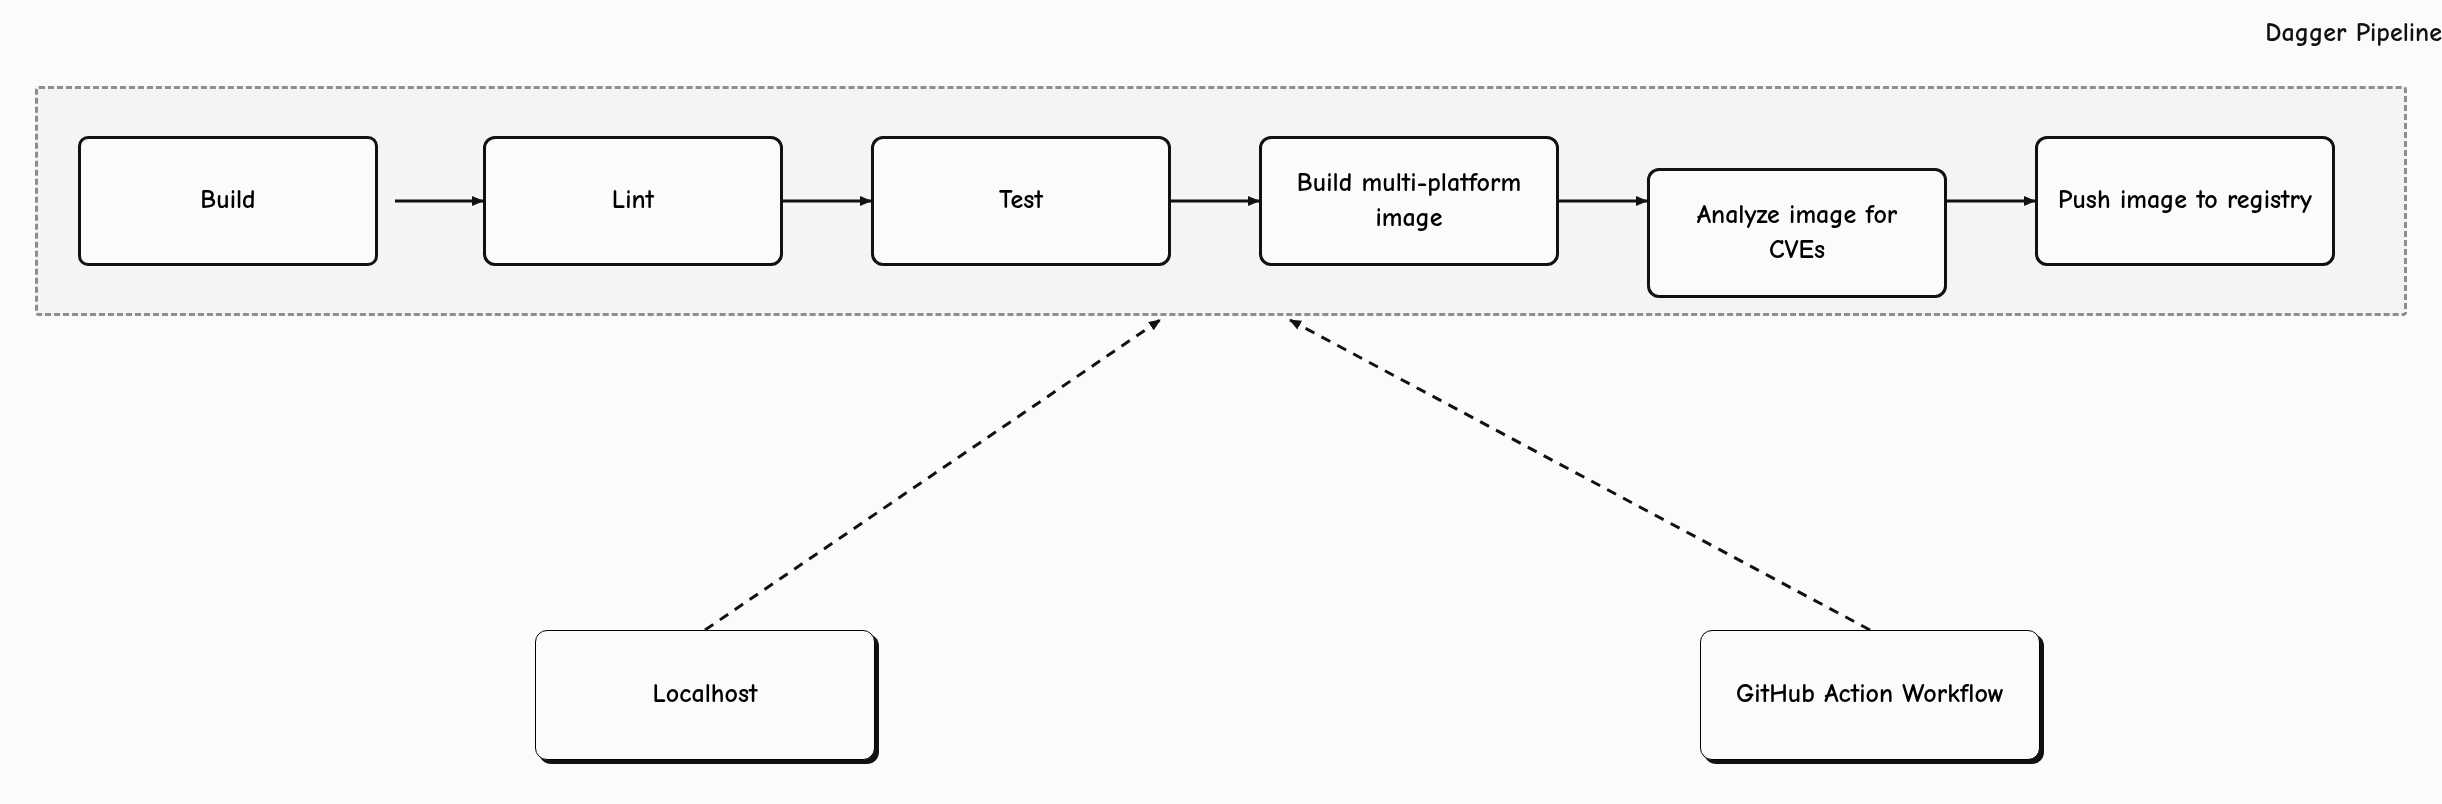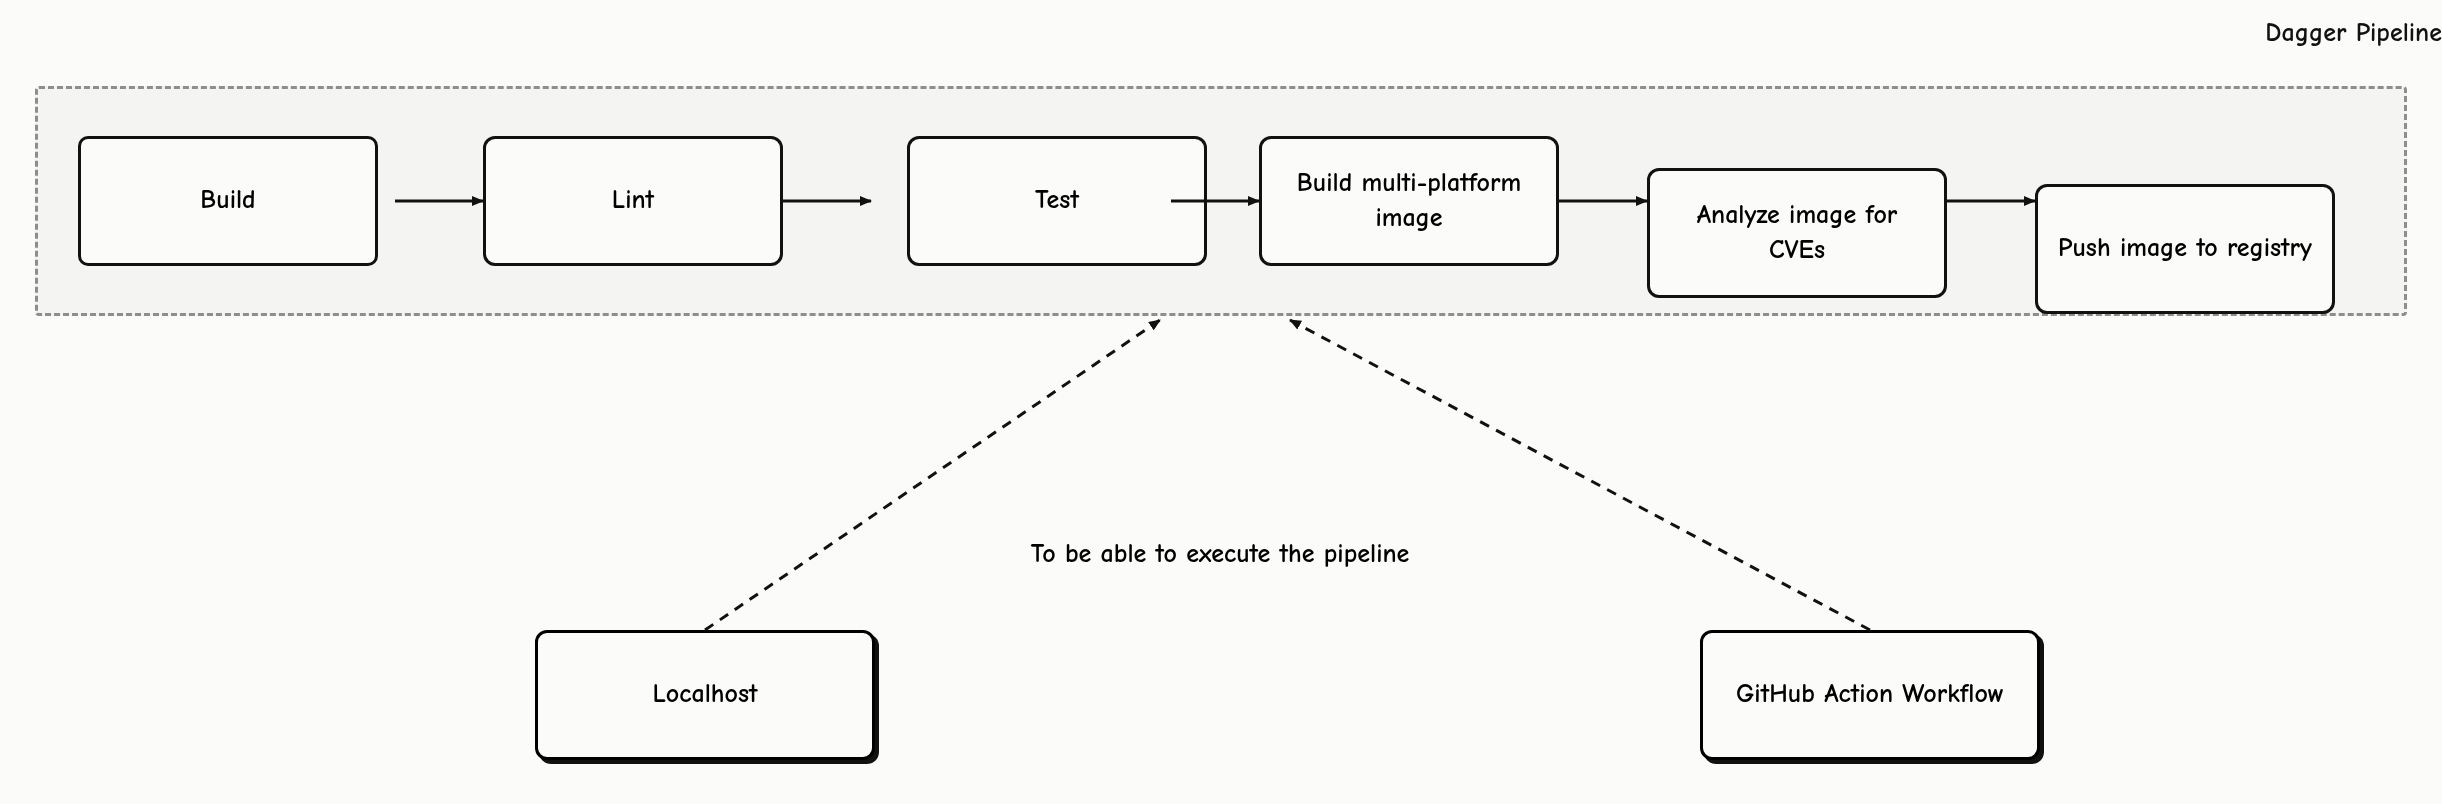--- a/index.html
+++ b/index.html
@@ -50,21 +50,21 @@
     position: absolute;
     font-size: 26px;
     font-weight: 600;
     text-align: center;
     line-height: 1.4;
   }
   .runner {
     position: absolute;
     width: 340px;
     height: 130px;
-    border: 3px solid #000000;
+    border: 1px solid #000000;
     border-radius: 12px;
     background: #fbfbfa;
     display: flex;
     align-items: center;
     justify-content: center;
     text-align: center;
     font-size: 26px;
     font-weight: 600;
     padding: 10px 20px;
     line-height: 1.35;
@@ -85,35 +85,35 @@
 <div class="title">Dagger Pipeline</div>
 
 <div class="pipeline-box"></div>
 
 <div class="stage" style="left:78px; top:136px;border-radius:10px;">
   <span>Build</span>
 </div>
 <div class="stage" style="left:483px; top:136px;">
   <span>Lint</span>
 </div>
-<div class="stage" style="left:871px; top:136px;margin-left:36px;">
+<div class="stage" style="left:871px; top:136px;">
   <span>Test</span>
 </div>
 <div class="stage" style="left:1259px; top:136px;">
   <span>Build multi-platform image</span>
 </div>
 <div class="stage" style="left:1647px; top:136px;margin-top:32px;">
   <span>Analyze image for CVEs</span>
 </div>
-<div class="stage" style="left:2035px; top:136px;margin-top:48px;">
+<div class="stage" style="left:2035px; top:136px;">
   <span>Push image to registry</span>
 </div>
 
 <div class="caption" style="left:940px; top:536px; width:560px;">
-  <span>To be able to execute the pipeline</span><br>
+  <br>
 </div>
 
 <div class="runner" style="left:535px; top:630px;">
   <span>Localhost</span>
 </div>
 <div class="runner" style="left:1700px; top:630px;">
   <span>GitHub Action Workflow</span>
 </div>
 
 <svg class="overlay">

